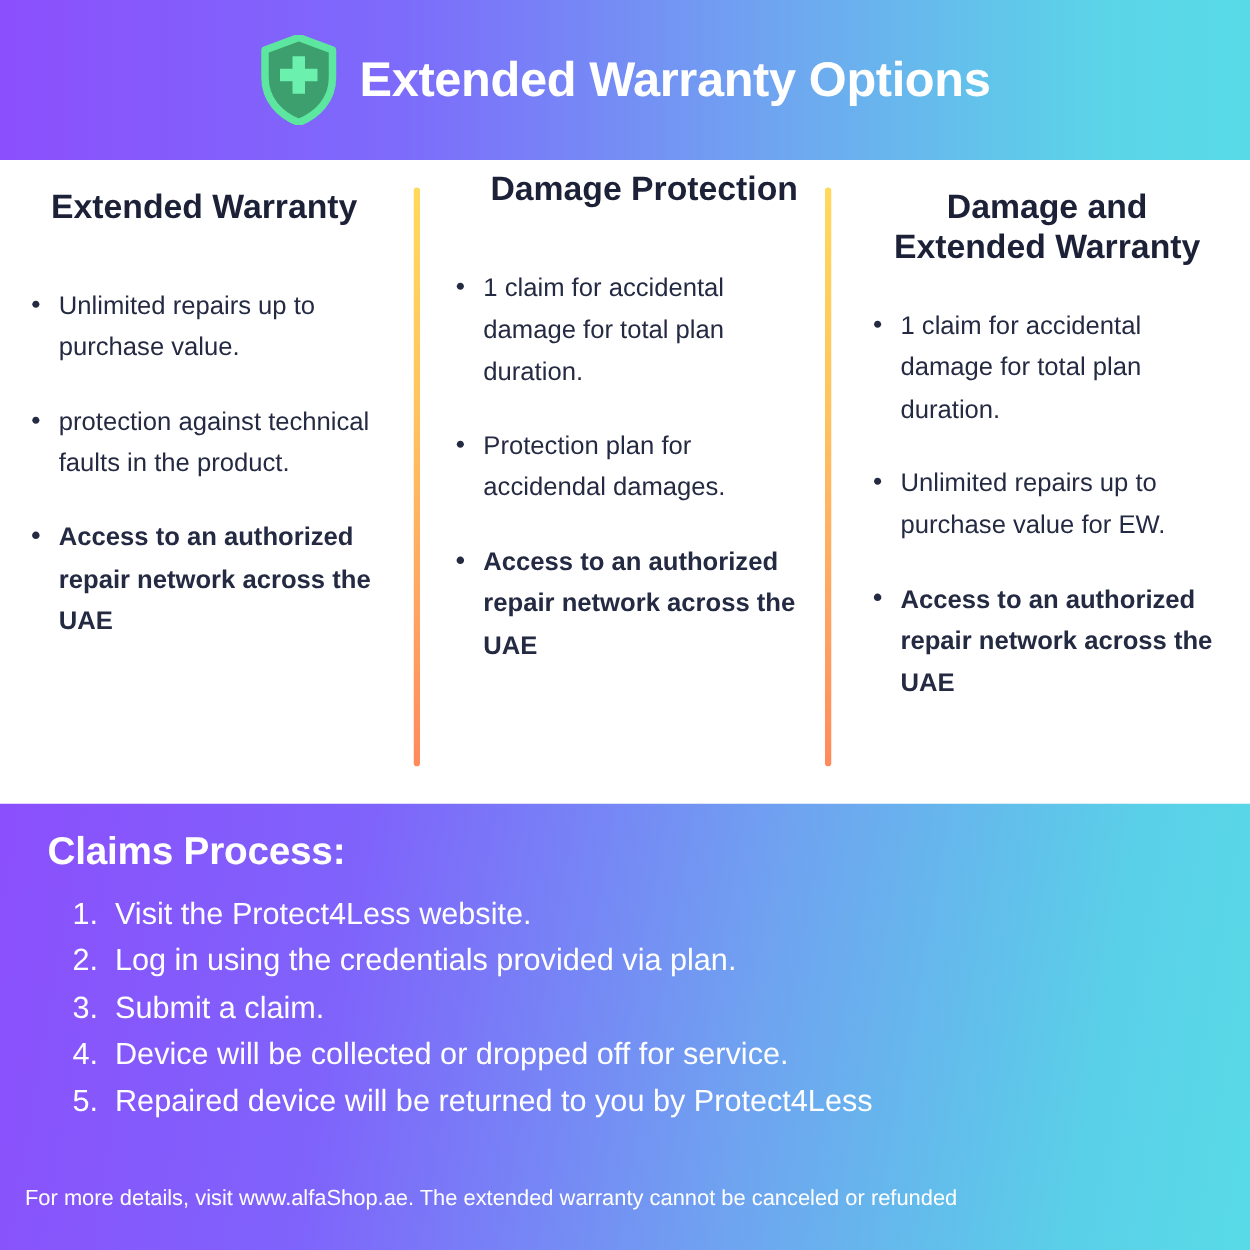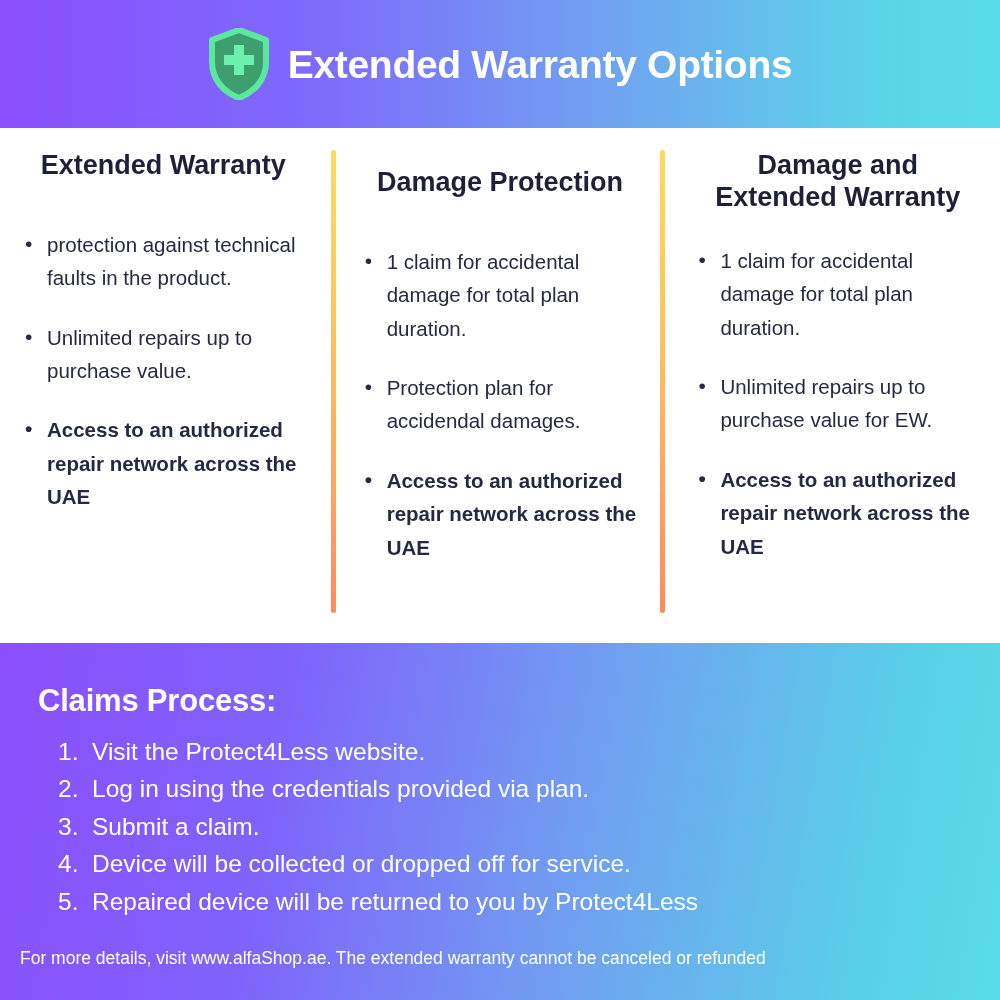--- a/index.html
+++ b/index.html
@@ -23,21 +23,21 @@
   }
 
   
   .compare {
     position:absolute; left:0; top:128px; width:1000px; height:515px;
     background:#ffffff;
     display:flex; flex-direction:row; align-items:stretch;
   }
   .col { position:relative; display:flex; flex-direction:column; }
   .col-1 { width:334px; padding:22px 26px 0 22px; }
-  .col-2 { width:328px; padding:39px 22px 0 26px; }
+  .col-2 { width:328px; padding:8px 22px 0 26px;align-items:flex-end; }
   .col-3 { width:338px; padding:22px 20px 0 30px; }
 
   .divider {
     width:5px; margin:22px 0 30px 0; flex:0 0 auto; border-radius:3px;
     background:linear-gradient(180deg,#ffd95c 0%,#ffc65e 35%,#ffa762 70%,#ff8a5c 100%);
   }
 
   .col-head {
     color:#1d2138; font-weight:bold; font-size:27px;
     line-height:1.18; text-align:center; margin-bottom:16px;
@@ -54,21 +54,21 @@
   ul.bullets li:last-child { margin-bottom:0;font-weight:bold; }
   ul.bullets li::before {
     content:"\2022"; position:absolute; left:3px; top:-1px;
     color:#242a42; font-size:21px; line-height:1.63;
   }
 
   
   .claims {
     position:absolute; left:0; top:643px; width:1000px; height:357px;
     background:linear-gradient(100deg,#8b4ffc 0%,#7f63fb 28%,#6fa3f0 60%,#5acfe8 86%,#58dbe7 100%);
-    padding:40px 0 0 0;
+    padding:20px 0 0 0;
   }
   .claims-title {
     color:#ffffff; font-weight:bold; font-size:31px;
     margin:0 0 14px 38px; letter-spacing:-0.2px;
   }
   ol.steps { list-style:none; counter-reset:step; margin:0 0 0 58px; }
   ol.steps li {
     counter-increment:step; position:relative;
     color:#ffffff; font-size:24.5px; line-height:1.53;
     padding-left:34px; white-space:nowrap;
@@ -94,22 +94,22 @@
       <path d="M26 17 H36 V27 H46 V37 H36 V47 H26 V37 H16 V27 H26 Z" fill="#6cf0ae"></path>
     </svg>
     <div class="header-title">Extended Warranty Options</div>
   </div>
 
   <div class="compare">
 
     <div class="col col-1">
       <div class="col-head">Extended Warranty</div>
       <ul class="bullets">
+        <li>Unlimited repairs up to purchase value.</li>
         <li>protection against technical faults in the product.</li>
-        <li>Unlimited repairs up to purchase value.</li>
         <li>Access to an authorized repair network across the UAE</li>
       </ul>
     </div>
 
     <div class="divider"></div>
 
     <div class="col col-2">
       <div class="col-head">Damage Protection</div>
       <ul class="bullets">
         <li>1 claim for accidental damage for total plan duration.</li>

